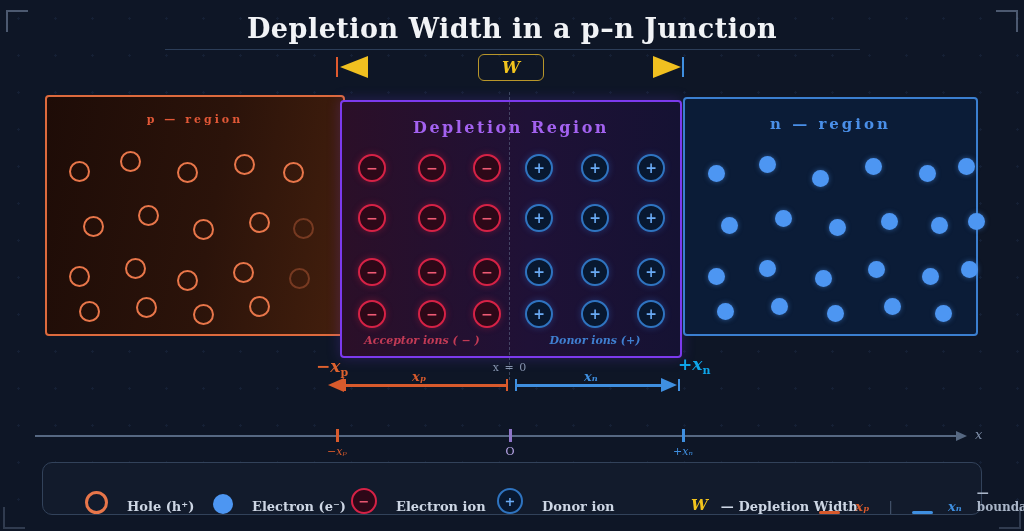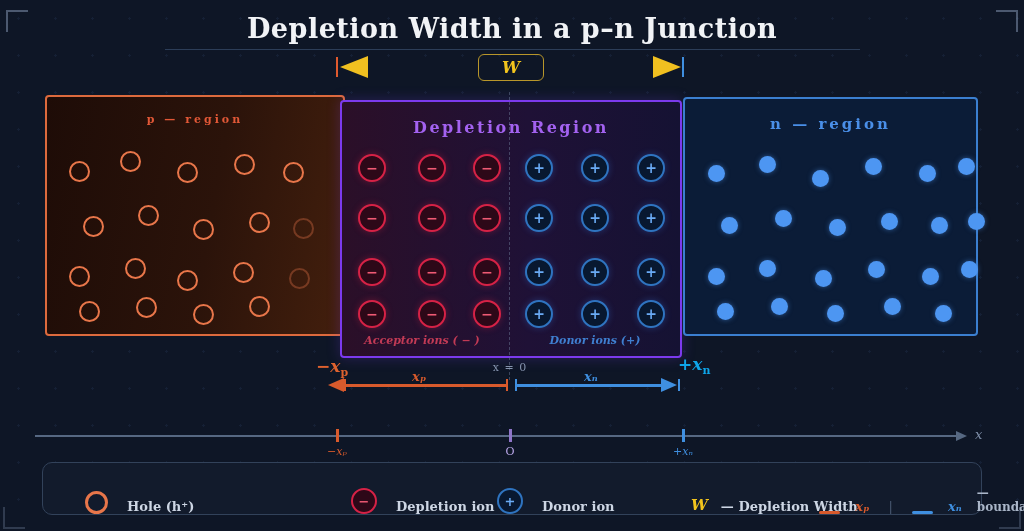--- a/index.html
+++ b/index.html
@@ -238,23 +238,27 @@
   <div class="axis-tick t3"></div>
   <div class="axis-ticklabel t1">−xₚ</div>
   <div class="axis-ticklabel t2">O</div>
   <div class="axis-ticklabel t3">+xₙ</div>
 
   <div class="legend">
     <div class="legend-item li-1">
       <span class="lg-hole"></span>
       <span>Hole (h⁺)</span>
     </div>
+    <div class="legend-item li-2">
+      <span class="lg-electron"></span>
+      <span>Electron (e⁻)</span>
+    </div>
     <div class="legend-item li-3">
       <span class="lg-acceptor">−</span>
-      <span>Depletion ion</span>
+      <span>Electron ion</span>
     </div>
     <div class="legend-item li-4">
       <span class="lg-donor">+</span>
       <span>Donor ion</span>
     </div>
     <div class="legend-item li-5">
       <span class="lg-w">W</span>
       <span>— Depletion Width</span>
     </div>
     <div class="legend-item li-6">

